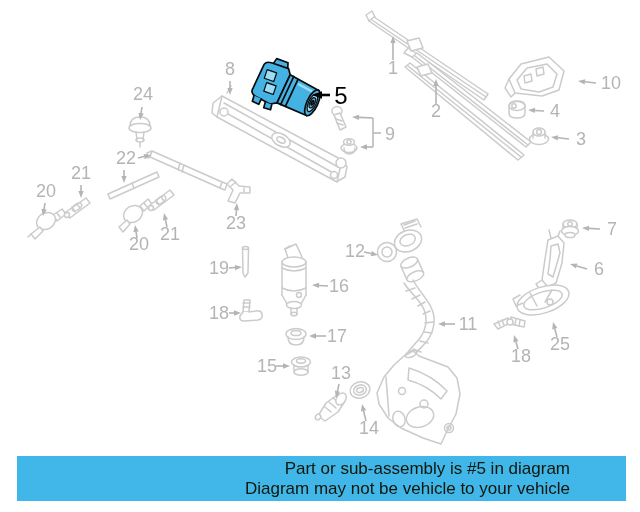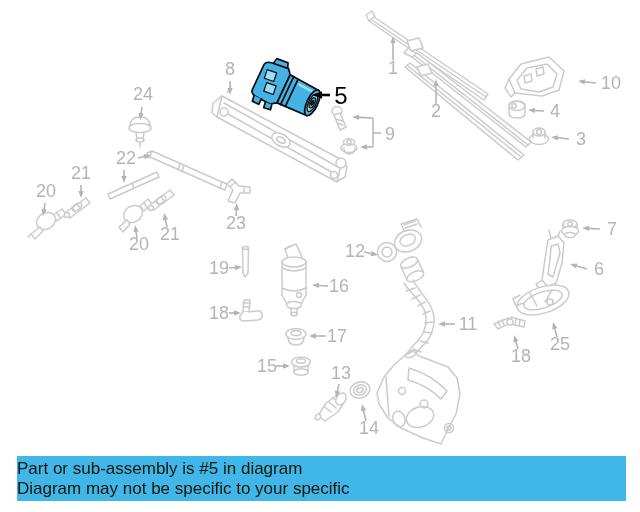--- a/index.html
+++ b/index.html
@@ -5,21 +5,21 @@
   :root{
     --hl:#45b2e4; --hl-light:#9cdcf5; --banner-bg:#41b6e9; --banner-text:#12170b;
   }
   html,body{margin:0;padding:0;background:#ffffff;}
   .stage{position:relative;width:640px;height:512px;background:#ffffff;overflow:hidden;
          font-family:"Liberation Sans",sans-serif;}
   .stage svg{position:absolute;left:0;top:0;}
   .banner{position:absolute;left:17px;top:456px;width:609px;height:45px;
           background:var(--banner-bg);color:var(--banner-text);
           display:flex;align-items:center;}
-  .banner-text{width:100%;text-align:left;padding-right:44px;
+  .banner-text{width:100%;text-align:right;padding-right:56px;
                font-size:17px;line-height:20px;}
 </style>
 </head>
 <body>
 
 <div class="stage">
   <svg width="640" height="512" viewBox="0 0 640 512">
     <g id="art" stroke="#cbcbcb" fill="none" stroke-width="1.5" stroke-linecap="round" stroke-linejoin="round">
 
       <g>
@@ -353,16 +353,16 @@
         <text x="126" y="164" text-anchor="middle" fill="#b4b4b4" font-size="18">22</text>
         <text x="236" y="229" text-anchor="middle" fill="#b4b4b4" font-size="18">23</text>
         <text x="143" y="100" text-anchor="middle" fill="#b4b4b4" font-size="18">24</text>
         <text x="560" y="350" text-anchor="middle" fill="#b4b4b4" font-size="18">25</text>
       </g>
   </svg>
 
   <div class="banner">
     <div class="banner-text">
       <div>Part or sub-assembly is #5 in diagram</div>
-      <div>Diagram may not be specific to your specific</div>
+      <div>Diagram may not be vehicle to your vehicle</div>
     </div>
   </div>
 </div>
 
 </body></html>

